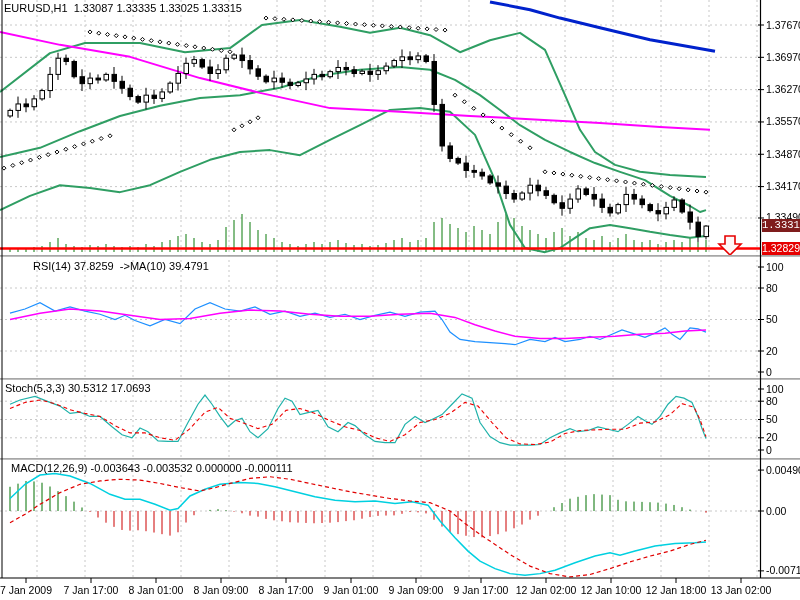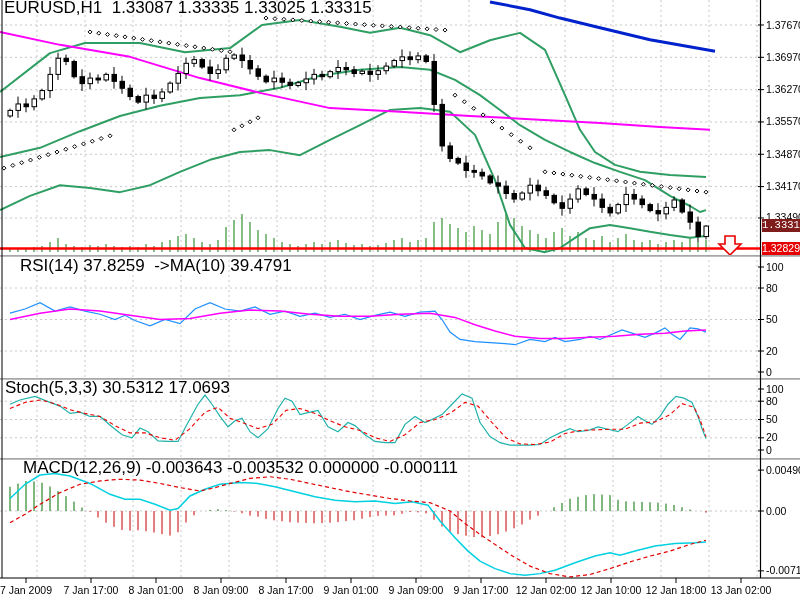--- a/index.html
+++ b/index.html
@@ -1,19 +1,19 @@
 <!DOCTYPE html>
 <html><head>
 <meta charset="utf-8">
 <style>
   html,body{margin:0;padding:0;background:#fff;}
   .win{position:relative;width:800px;height:600px;background:#fff;
        font-family:"Liberation Sans",sans-serif;overflow:hidden;}
   svg{position:absolute;left:0;top:0;}
-  .lbl{position:absolute;font-size:17px;color:#000;white-space:pre;line-height:12px;}
+  .lbl{position:absolute;font-size:11px;color:#000;white-space:pre;line-height:12px;}
   .badge{position:absolute;left:762px;width:38px;height:13px;color:#fff;
          font-size:10.5px;line-height:13px;text-align:center;white-space:pre;}
   .badge.cur{top:219px;background:#7f1d1d;font-family:Liberation Mono, monospace;}
   .badge.red{top:242px;background:#e60000;}
   .copyright{position:absolute;left:3px;top:563px;font-size:11px;color:#000;white-space:pre;}
 </style>
 </head>
 <body>
 
 <div class="win">
@@ -583,18 +583,18 @@
       <line x1="546" y1="578" x2="546" y2="583" stroke="#000000" stroke-width="1"></line>
       <text x="546" y="594" text-anchor="middle" font-size="10.5" font-family="&quot;Liberation Sans&quot;,sans-serif" fill="#000">12 Jan 02:00</text>
       <line x1="611" y1="578" x2="611" y2="583" stroke="#000000" stroke-width="1"></line>
       <text x="611" y="594" text-anchor="middle" font-size="10.5" font-family="&quot;Liberation Sans&quot;,sans-serif" fill="#000">12 Jan 10:00</text>
       <line x1="676" y1="578" x2="676" y2="583" stroke="#000000" stroke-width="1"></line>
       <text x="676" y="594" text-anchor="middle" font-size="10.5" font-family="&quot;Liberation Sans&quot;,sans-serif" fill="#000">12 Jan 18:00</text>
       <line x1="741" y1="578" x2="741" y2="583" stroke="#000000" stroke-width="1"></line>
       <text x="741" y="594" text-anchor="middle" font-size="10.5" font-family="&quot;Liberation Sans&quot;,sans-serif" fill="#000">13 Jan 02:00</text>
     </svg>
   <div class="lbl" style="left:4px;top:2px;">EURUSD,H1  1.33087 1.33335 1.33025 1.33315</div>
-  <div class="lbl" style="left:20px;top:260px;">RSI(14) 37.8259  -&gt;MA(10) 39.4791</div>
+  <div class="lbl" style="left:1px;top:260px;padding-left:32px;">RSI(14) 37.8259  -&gt;MA(10) 39.4791</div>
   <div class="lbl" style="left:5px;top:382px;">Stoch(5,3,3) 30.5312 17.0693</div>
-  <div class="lbl" style="left:23px;top:462px;">MACD(12,26,9) -0.003643 -0.003532 0.000000 -0.000111</div>
+  <div class="lbl" style="left:11px;top:462px;">MACD(12,26,9) -0.003643 -0.003532 0.000000 -0.000111</div>
   <div class="badge cur">1.33315</div>
   <div class="badge red">1.32829</div>
 </div>
 
 </body></html>

